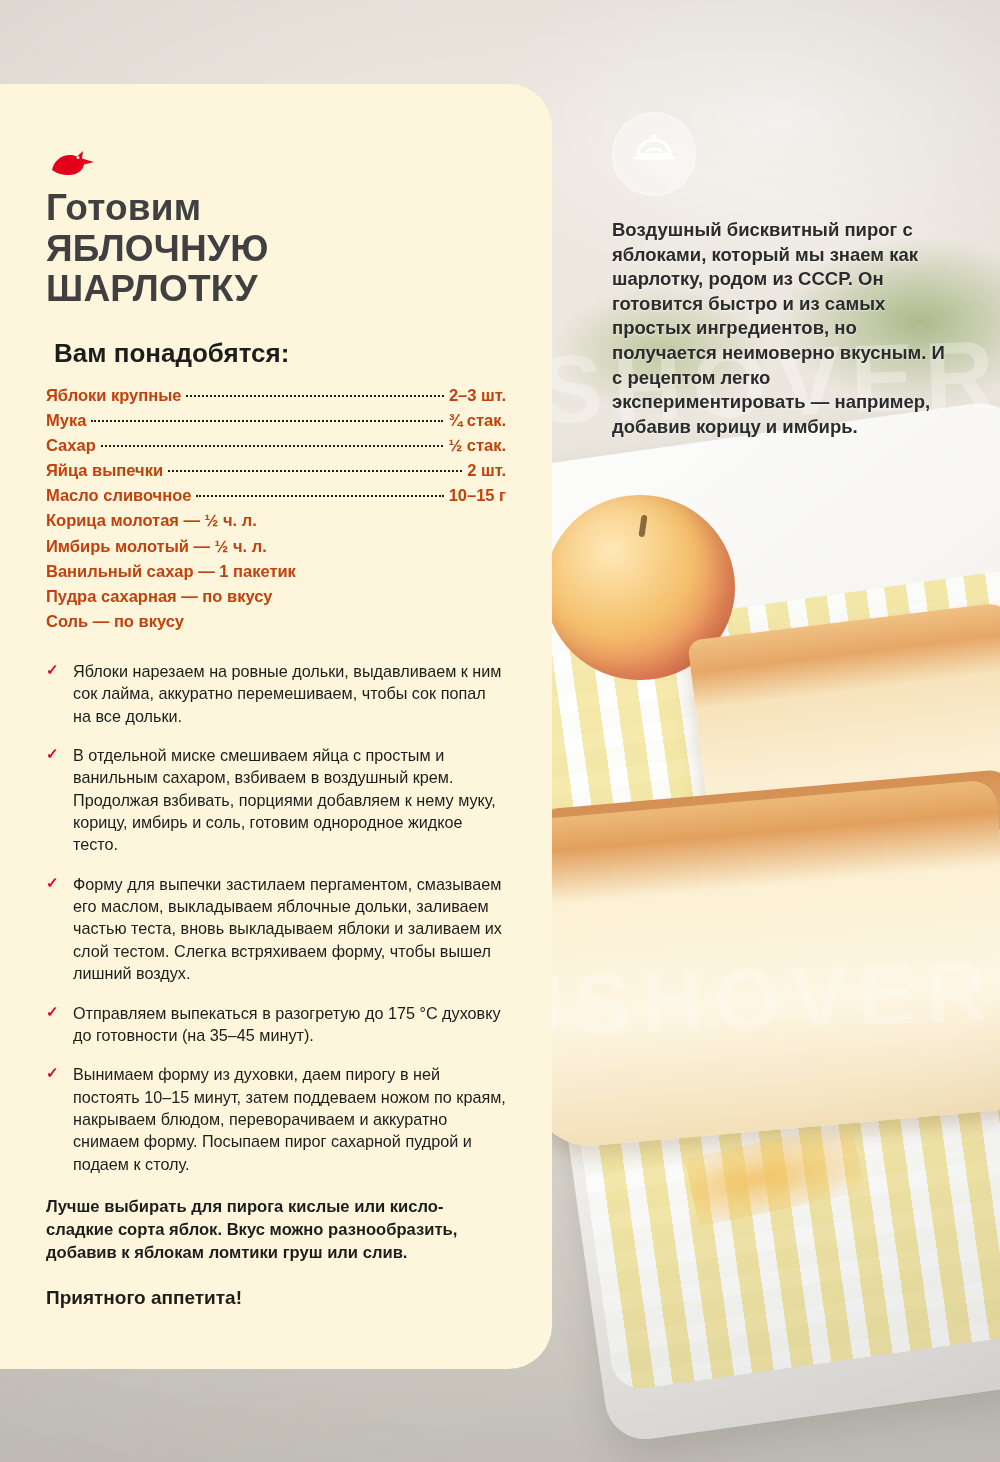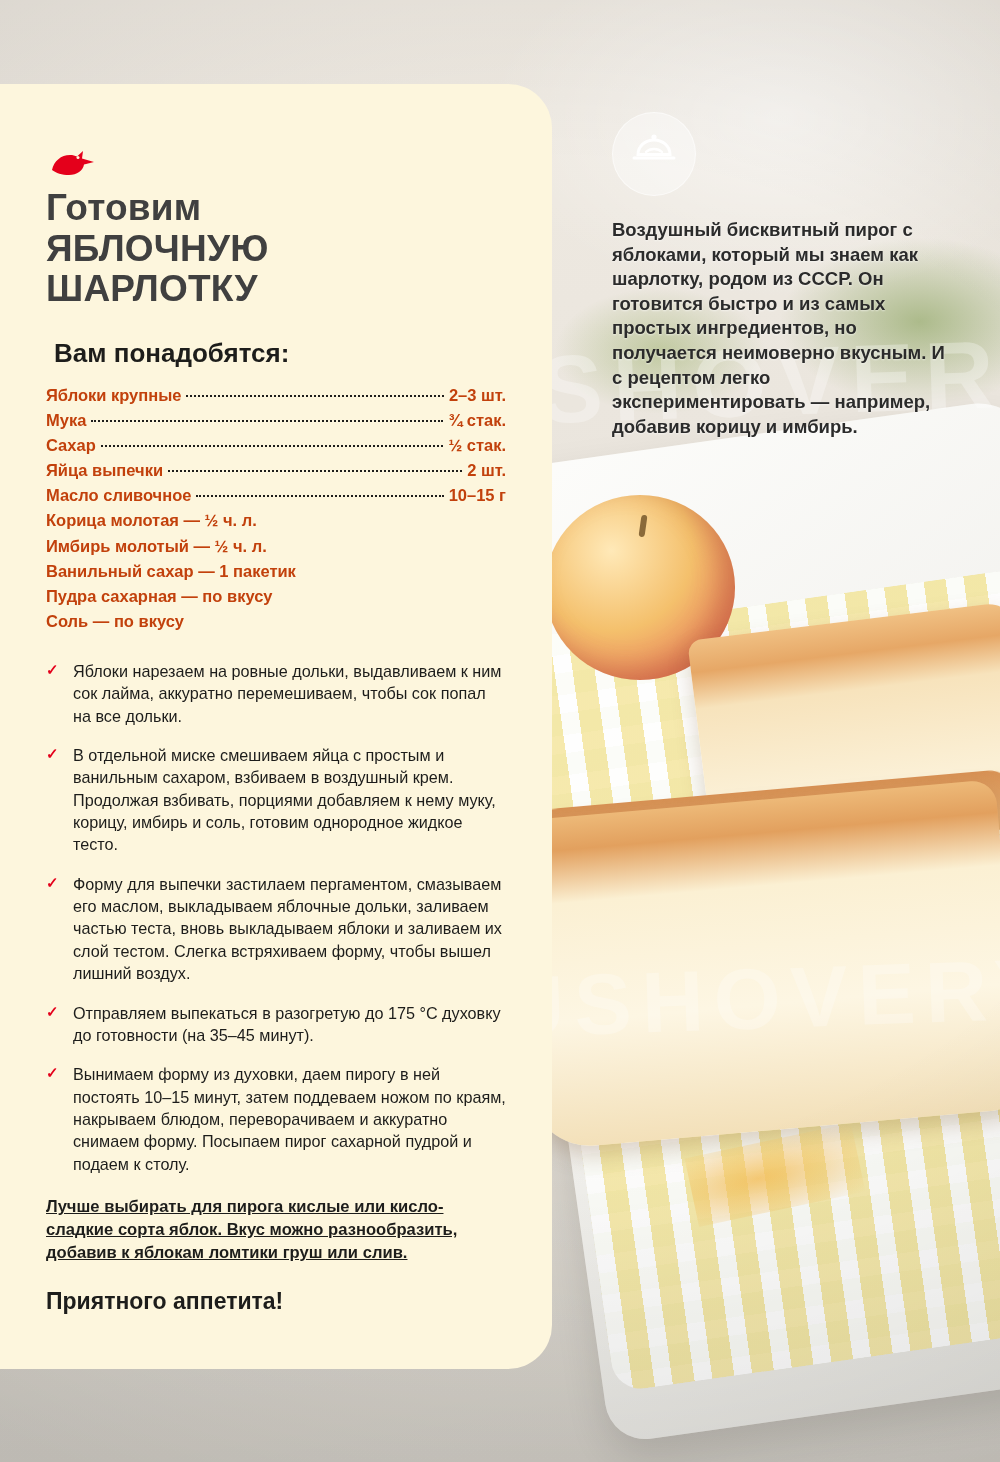--- a/index.html
+++ b/index.html
@@ -148,23 +148,22 @@
     font-size:16.2px; line-height:1.38; color:#1d1d1b;
   }
   .check {
     flex:0 0 auto; width:14px; color:#e4001b; font-size:15px; line-height:1.35;
     font-weight:bold;
   }
   .step-text { flex:1 1 auto; }
   .note {
     font-size:16.6px; font-weight:bold; line-height:1.40; color:#1d1d1b;
     margin:20px 0 22px 0;
-    text-decoration:underline;
-  }
-  .outro { font-size:23px; font-weight:bold; color:#1d1d1b; }
+  }
+  .outro { font-size:19px; font-weight:bold; color:#1d1d1b; }
 </style>
 </head>
 <body>
 
 <div class="photo">
   <div class="plate"></div>
   <div class="cloth"></div>
   <div class="apple"></div>
   <div class="apple-stem"></div>
   <div class="slice back"></div>

